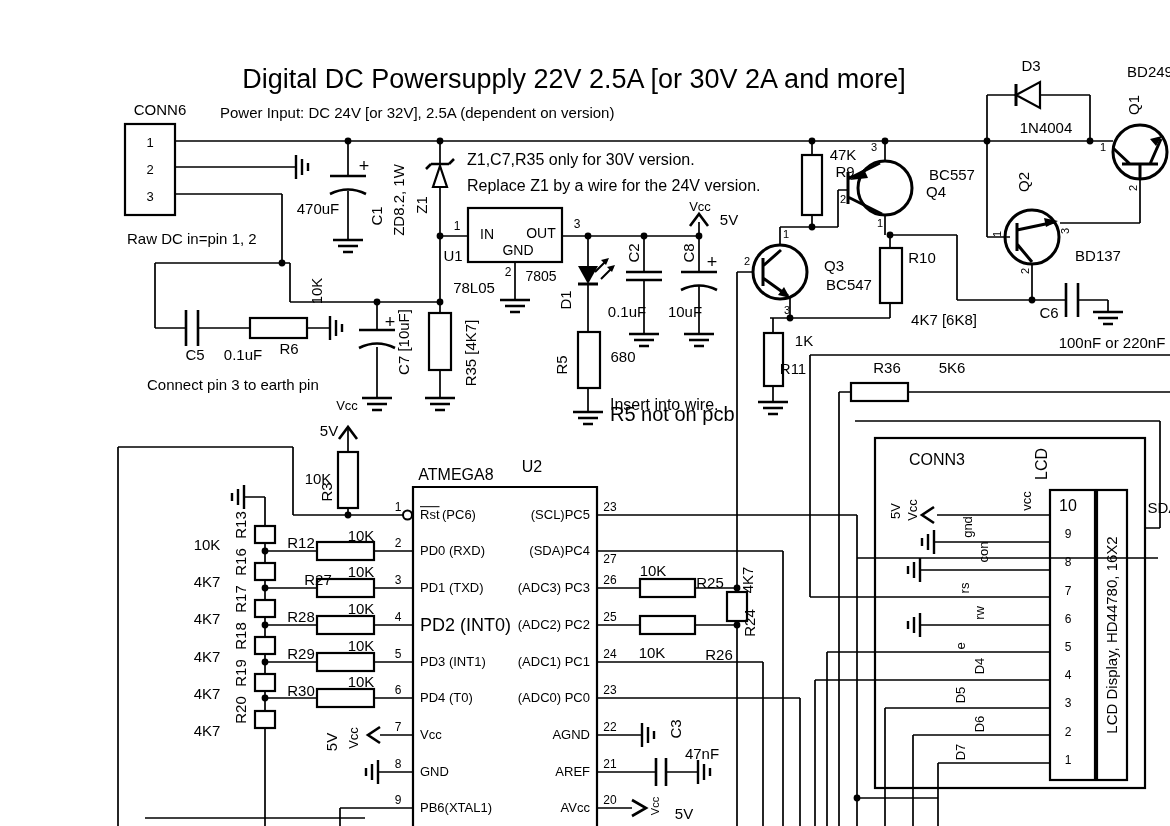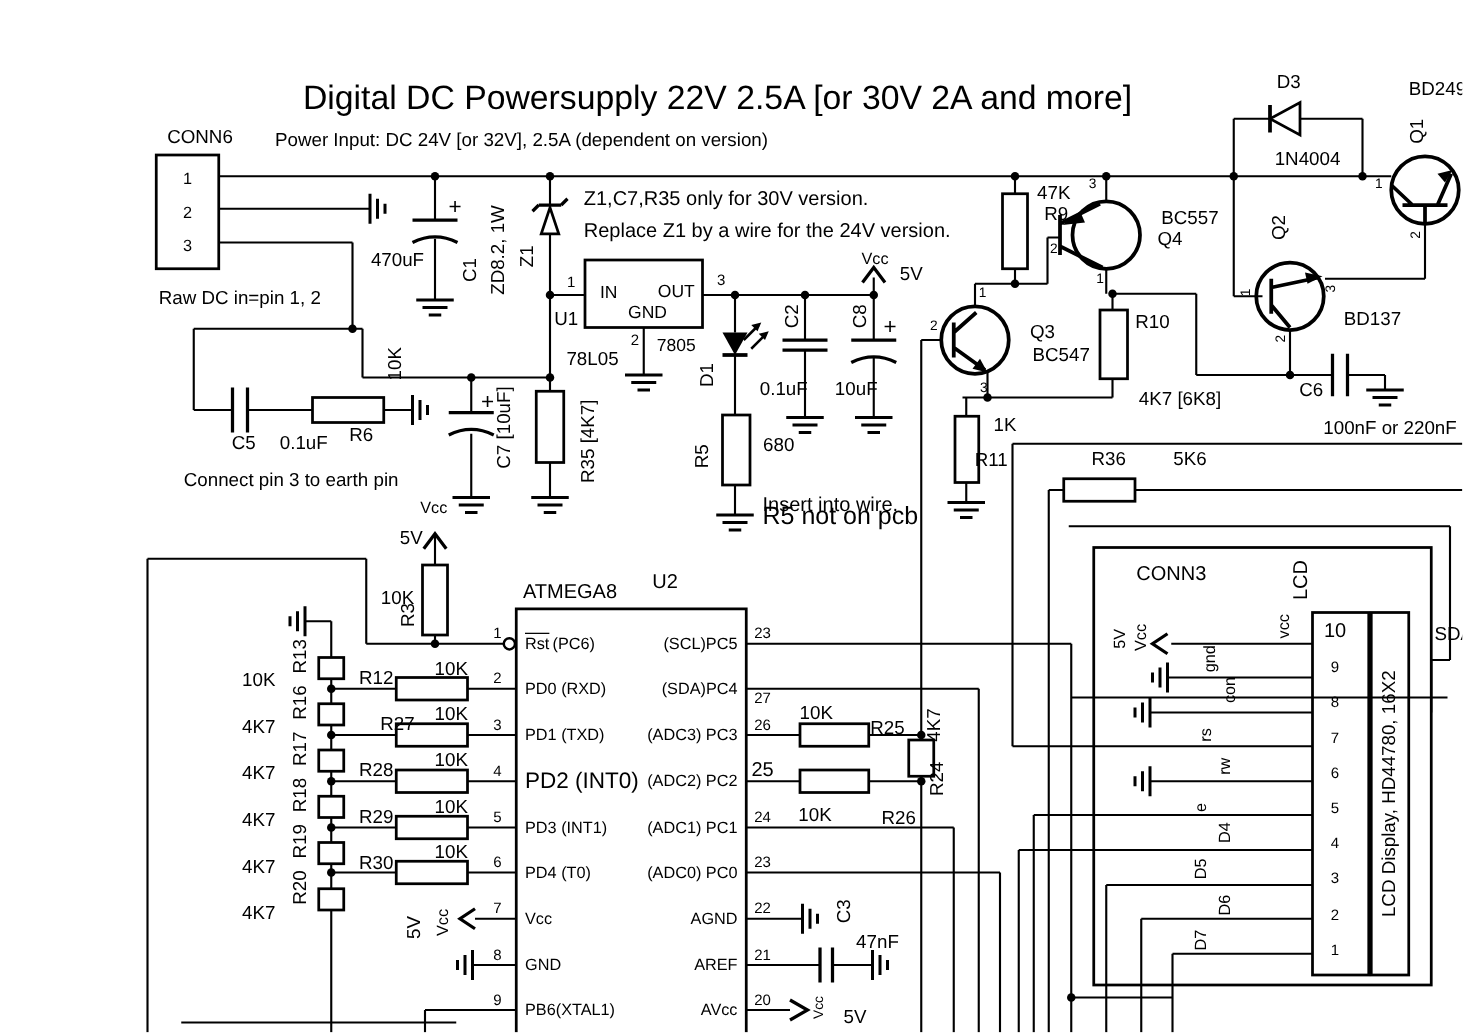--- a/index.html
+++ b/index.html
@@ -299,21 +299,21 @@
       <span class="lbl" style="left: 398px; top: 580px; font-size: 12px;">3</span>
       <span class="lbl" style="left: 398px; top: 617px; font-size: 12px;">4</span>
       <span class="lbl" style="left: 398px; top: 654px; font-size: 12px;">5</span>
       <span class="lbl" style="left: 398px; top: 690px; font-size: 12px;">6</span>
       <span class="lbl" style="left: 398px; top: 727px; font-size: 12px;">7</span>
       <span class="lbl" style="left: 398px; top: 764px; font-size: 12px;">8</span>
       <span class="lbl" style="left: 398px; top: 800px; font-size: 12px;">9</span>
       <span class="lbl" style="left: 610px; top: 507px; font-size: 12px;">23</span>
       <span class="lbl" style="left: 610px; top: 543px; font-size: 12px; margin-top: 16px;">27</span>
       <span class="lbl" style="left: 610px; top: 580px; font-size: 12px;">26</span>
-      <span class="lbl" style="left: 610px; top: 617px; font-size: 16px;">25</span>
+      <span class="lbl" style="left: 610px; top: 617px; font-size: 12px;">25</span>
       <span class="lbl" style="left: 610px; top: 654px; font-size: 12px;">24</span>
       <span class="lbl" style="left: 610px; top: 690px; font-size: 12px;">23</span>
       <span class="lbl" style="left: 610px; top: 727px; font-size: 12px;">22</span>
       <span class="lbl" style="left: 610px; top: 764px; font-size: 12px;">21</span>
       <span class="lbl" style="left: 610px; top: 800px; font-size: 12px;">20</span>
       <span class="lbl al" style="left: 420px; top: 515px; font-size: 13px; text-decoration: overline;">Rst</span>
       <span class="lbl al" style="left: 442px; top: 515px; font-size: 13px;">(PC6)</span>
       <span class="lbl al" style="left: 420px; top: 551px; font-size: 13px;">PD0 (RXD)</span>
       <span class="lbl al" style="left: 420px; top: 588px; font-size: 13px;">PD1 (TXD)</span>
       <span class="lbl al" style="left: 420px; top: 625px; font-size: 18px;">PD2 (INT0)</span>

